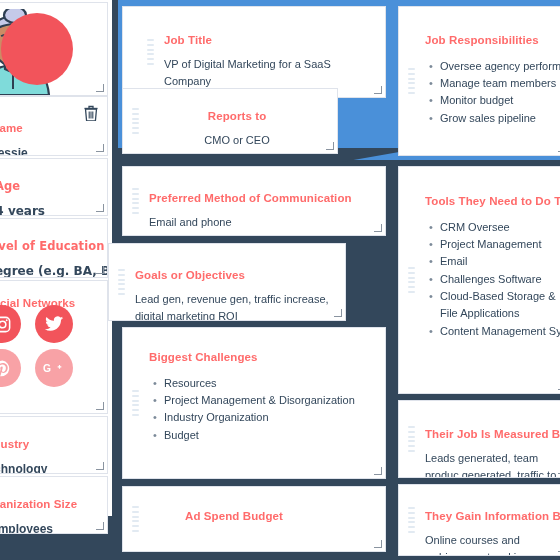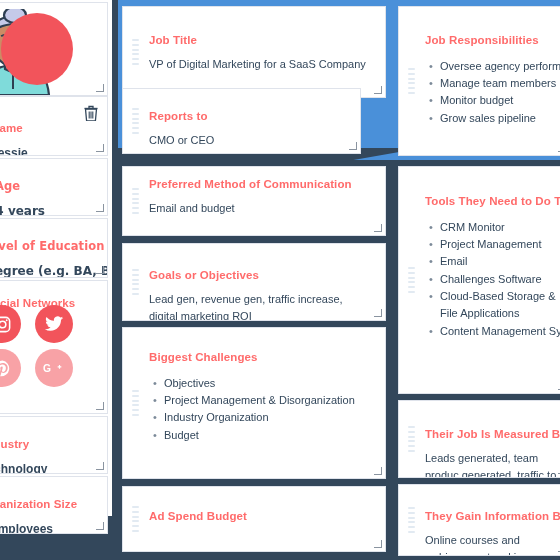--- a/index.html
+++ b/index.html
@@ -280,37 +280,37 @@
   </div>
 
   <div class="card left-card" style="left:-4px; top:476px; width:112px; height:58px;">
     <div class="card-inner">
       <div class="f-label" style="margin-top:12px; margin-left:-28px;">Organization Size</div>
       <div class="f-value" style="margin-left:-16px; font-weight:bold; font-size:12px;">employees</div>
       <div class="resize-grip"></div>
     </div>
   </div>
 
-  <div class="card" style="left:122px; top:6px; width:264px; height:92px;">
+  <div class="card" style="left:122px; top:6px; width:264px; height:92px;padding-left:15px;">
     <div class="card-inner">
       <div class="drag-handle">
         <i></i>
           <i></i>
           <i></i>
           <i></i>
           <i></i>
           <i></i>
       </div>
       <div class="f-label" style="margin-top:16px;">Job Title</div>
       <div class="f-value">VP of Digital Marketing for a SaaS Company</div>
       <div class="resize-grip"></div>
     </div>
   </div>
 
-  <div class="card" style="left:122px; top:88px; width:239px; height:66px;">
+  <div class="card" style="left:122px; top:88px; width:216px; height:66px;text-align:center;">
     <div class="card-inner">
       <div class="drag-handle">
         <i></i>
           <i></i>
           <i></i>
           <i></i>
           <i></i>
           <i></i>
       </div>
       <div class="f-label" style="margin-top:10px;">Reports to</div>
@@ -322,27 +322,27 @@
   <div class="card" style="left:122px; top:166px; width:264px; height:70px;">
     <div class="card-inner">
       <div class="drag-handle">
         <i></i>
           <i></i>
           <i></i>
           <i></i>
           <i></i>
           <i></i>
       </div>
-      <div class="f-label" style="">Preferred Method of Communication</div>
-      <div class="f-value">Email and budget</div>
-      <div class="resize-grip"></div>
-    </div>
-  </div>
-
-  <div class="card" style="left:122px; top:243px; width:264px; height:78px;">
+      <div class="f-label" style="margin-top:14px;">Preferred Method of Communication</div>
+      <div class="f-value">Email and phone</div>
+      <div class="resize-grip"></div>
+    </div>
+  </div>
+
+  <div class="card" style="left:108px; top:243px; width:238px; height:78px;">
     <div class="card-inner">
       <div class="drag-handle">
         <i></i>
           <i></i>
           <i></i>
           <i></i>
           <i></i>
           <i></i>
       </div>
       <div class="f-label" style="margin-top:14px;">Goals or Objectives</div>
@@ -356,40 +356,40 @@
       <div class="drag-handle">
         <i></i>
           <i></i>
           <i></i>
           <i></i>
           <i></i>
           <i></i>
       </div>
       <div class="f-label" style="margin-top:12px;">Biggest Challenges</div>
       <ul class="f-list">
-        <li>Objectives</li>
+        <li>Resources</li>
         <li>Project Management &amp; Disorganization</li>
         <li>Industry Organization</li>
         <li>Budget</li>
       </ul>
       <div class="resize-grip"></div>
     </div>
   </div>
 
   <div class="card" style="left:122px; top:486px; width:264px; height:66px;">
     <div class="card-inner">
       <div class="drag-handle">
         <i></i>
           <i></i>
           <i></i>
           <i></i>
           <i></i>
           <i></i>
       </div>
-      <div class="f-label" style="margin-top:12px;">Ad Spend Budget</div>
+      <div class="f-label" style="margin-top:12px;margin-left:36px;">Ad Spend Budget</div>
       <div class="resize-grip"></div>
     </div>
   </div>
 
   <div class="card" style="left:398px; top:6px; width:172px; height:150px;">
     <div class="card-inner">
       <div class="drag-handle">
         <i></i>
           <i></i>
           <i></i>
@@ -413,21 +413,21 @@
       <div class="drag-handle">
         <i></i>
           <i></i>
           <i></i>
           <i></i>
           <i></i>
           <i></i>
       </div>
       <div class="f-label" style="margin-top:17px;">Tools They Need to Do The</div>
       <ul class="f-list">
-        <li>CRM Monitor</li>
+        <li>CRM Oversee</li>
         <li>Project Management</li>
         <li>Email</li>
         <li>Challenges Software</li>
         <li class="wrap">Cloud-Based Storage &amp; File Applications</li>
         <li>Content Management Syste</li>
       </ul>
       <div class="resize-grip"></div>
     </div>
   </div>
 

